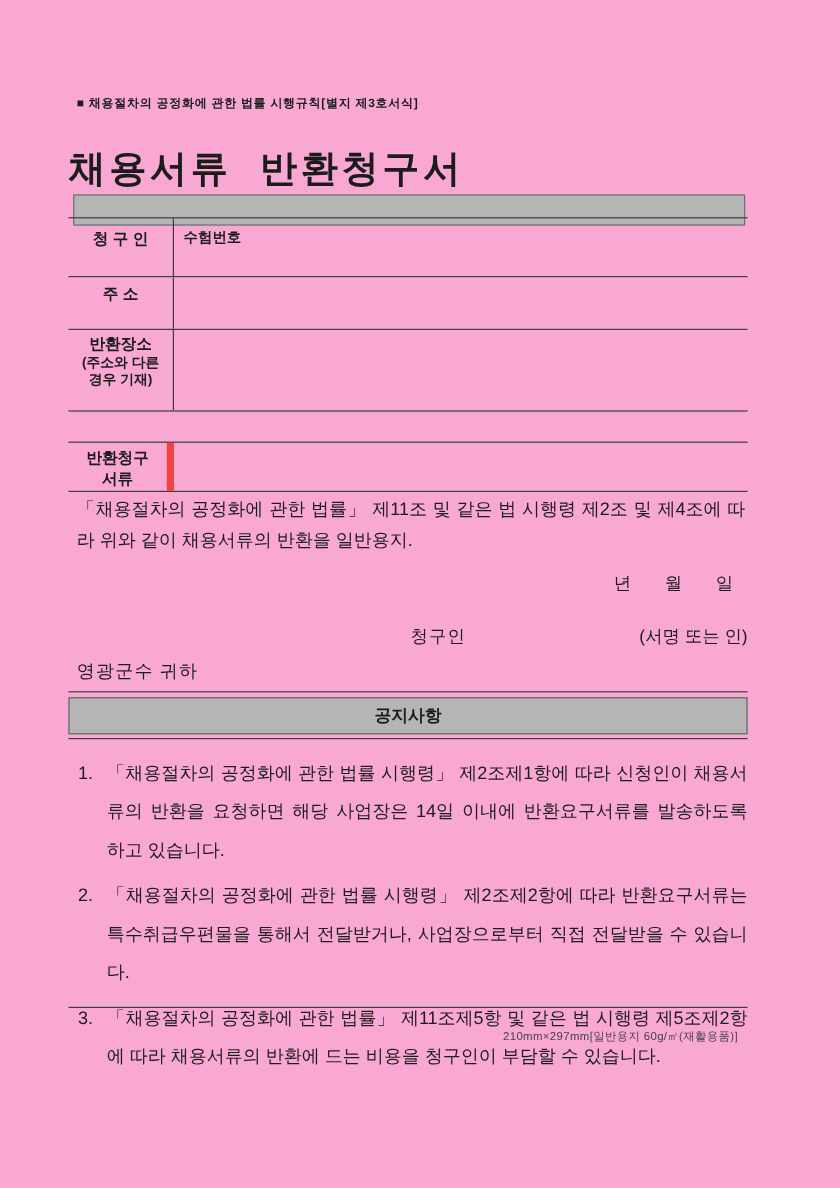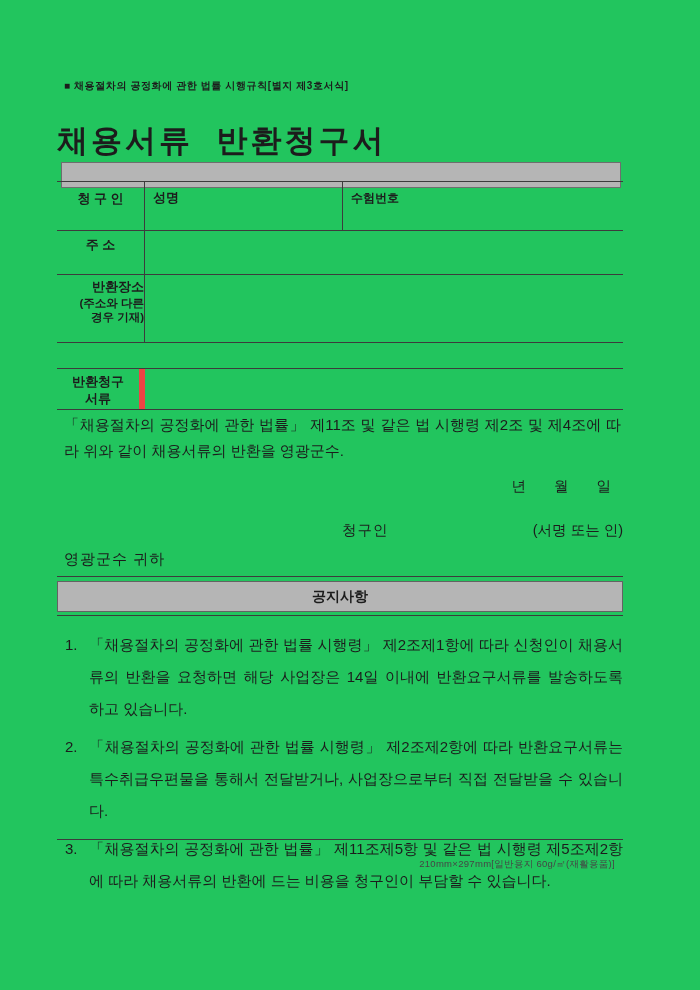--- a/index.html
+++ b/index.html
@@ -1,17 +1,17 @@
 <!DOCTYPE html>
 <html><head>
 <meta charset="utf-8">
 <style>
   html,body { margin:0; padding:0; background:#ffffff; }
   .page {
-    position:relative; width:700px; height:990px; background:#22c55e;
+    position:relative; width:700px; height:990px; background:#f9a8d4;
     font-family:"Liberation Sans","DejaVu Sans",sans-serif; color:#1c1c1c;
     overflow:hidden;
   }
   .reg-note {
     position:absolute; left:64px; top:79px;
     font-size:10px; font-weight:bold; letter-spacing:0.6px;
   }
   .form-title {
     position:absolute; left:57px; top:120px; width:566px;
     text-align:left; font-size:31px; font-weight:bold;
@@ -28,21 +28,21 @@
   }
   .t-row { display:flex; border-bottom:1px solid #3c3c3c; box-sizing:border-box; }
   .row1 { height:49px; }
   .row2 { height:44px; }
   .row3 { height:68px; }
   .t-label {
     width:88px; flex:none; border-right:1px solid #3c3c3c; box-sizing:border-box;
     font-weight:bold; font-size:13px; text-align:center; padding-top:8px;
   }
   .row2 .t-label { padding-top:5px; }
-  .row3 .t-label { padding-top:3px;text-align:right; }
+  .row3 .t-label { padding-top:3px; }
   .t-sub { font-size:11.5px; line-height:14px; font-weight:bold; }
   .cell-name {
     width:198px; flex:none; border-right:1px solid #3c3c3c; box-sizing:border-box;
     padding:6px 0 0 8px; font-size:13px; font-weight:bold;
   }
   .cell-exam { flex:1; padding:6px 0 0 8px; font-size:12px; font-weight:bold; }
   .cell-fill { flex:1; padding:5px 0 0 8px; font-size:13px; }
   .field-val { font-weight:normal; display:inline-block; min-width:40px; min-height:14px; }
   
   .t2 {
@@ -93,24 +93,20 @@
 
   <div class="reg-note">■ 채용절차의 공정화에 관한 법률 시행규칙[별지 제3호서식]</div>
 
   <div class="form-title">채용서류 반환청구서</div>
 
   <div class="bar1"></div>
 
   <div class="t1">
     <div class="t-row row1">
       <div class="t-label">청 구 인</div>
-      <div class="cell-name">
-        <span>성명</span>
-        <span class="field-val"></span>
-      </div>
       <div class="cell-exam">
         <span>수험번호</span>
         <span class="field-val"></span>
       </div>
     </div>
     <div class="t-row row2">
       <div class="t-label">주 소</div>
       <div class="cell-fill">
         <span class="field-val"></span>
       </div>
@@ -130,21 +126,21 @@
   <div class="t2">
     <div class="t2-label">
       <div>반환청구</div>
       <div>서류</div>
     </div>
     <div class="t2-value">
       <span class="field-val"></span>
     </div>
   </div>
 
-  <div class="statement">「채용절차의 공정화에 관한 법률」 제11조 및 같은 법 시행령 제2조 및 제4조에 따라 위와 같이 채용서류의 반환을 영광군수.</div>
+  <div class="statement">「채용절차의 공정화에 관한 법률」 제11조 및 같은 법 시행령 제2조 및 제4조에 따라 위와 같이 채용서류의 반환을 일반용지.</div>
 
   <div class="date-row">
     <span>년</span>
     <span>월</span>
     <span>일</span>
   </div>
 
   <div class="claimant-row">
     <span class="claimant-label">청구인</span>
     <span class="sign-note">(서명 또는 인)</span>

